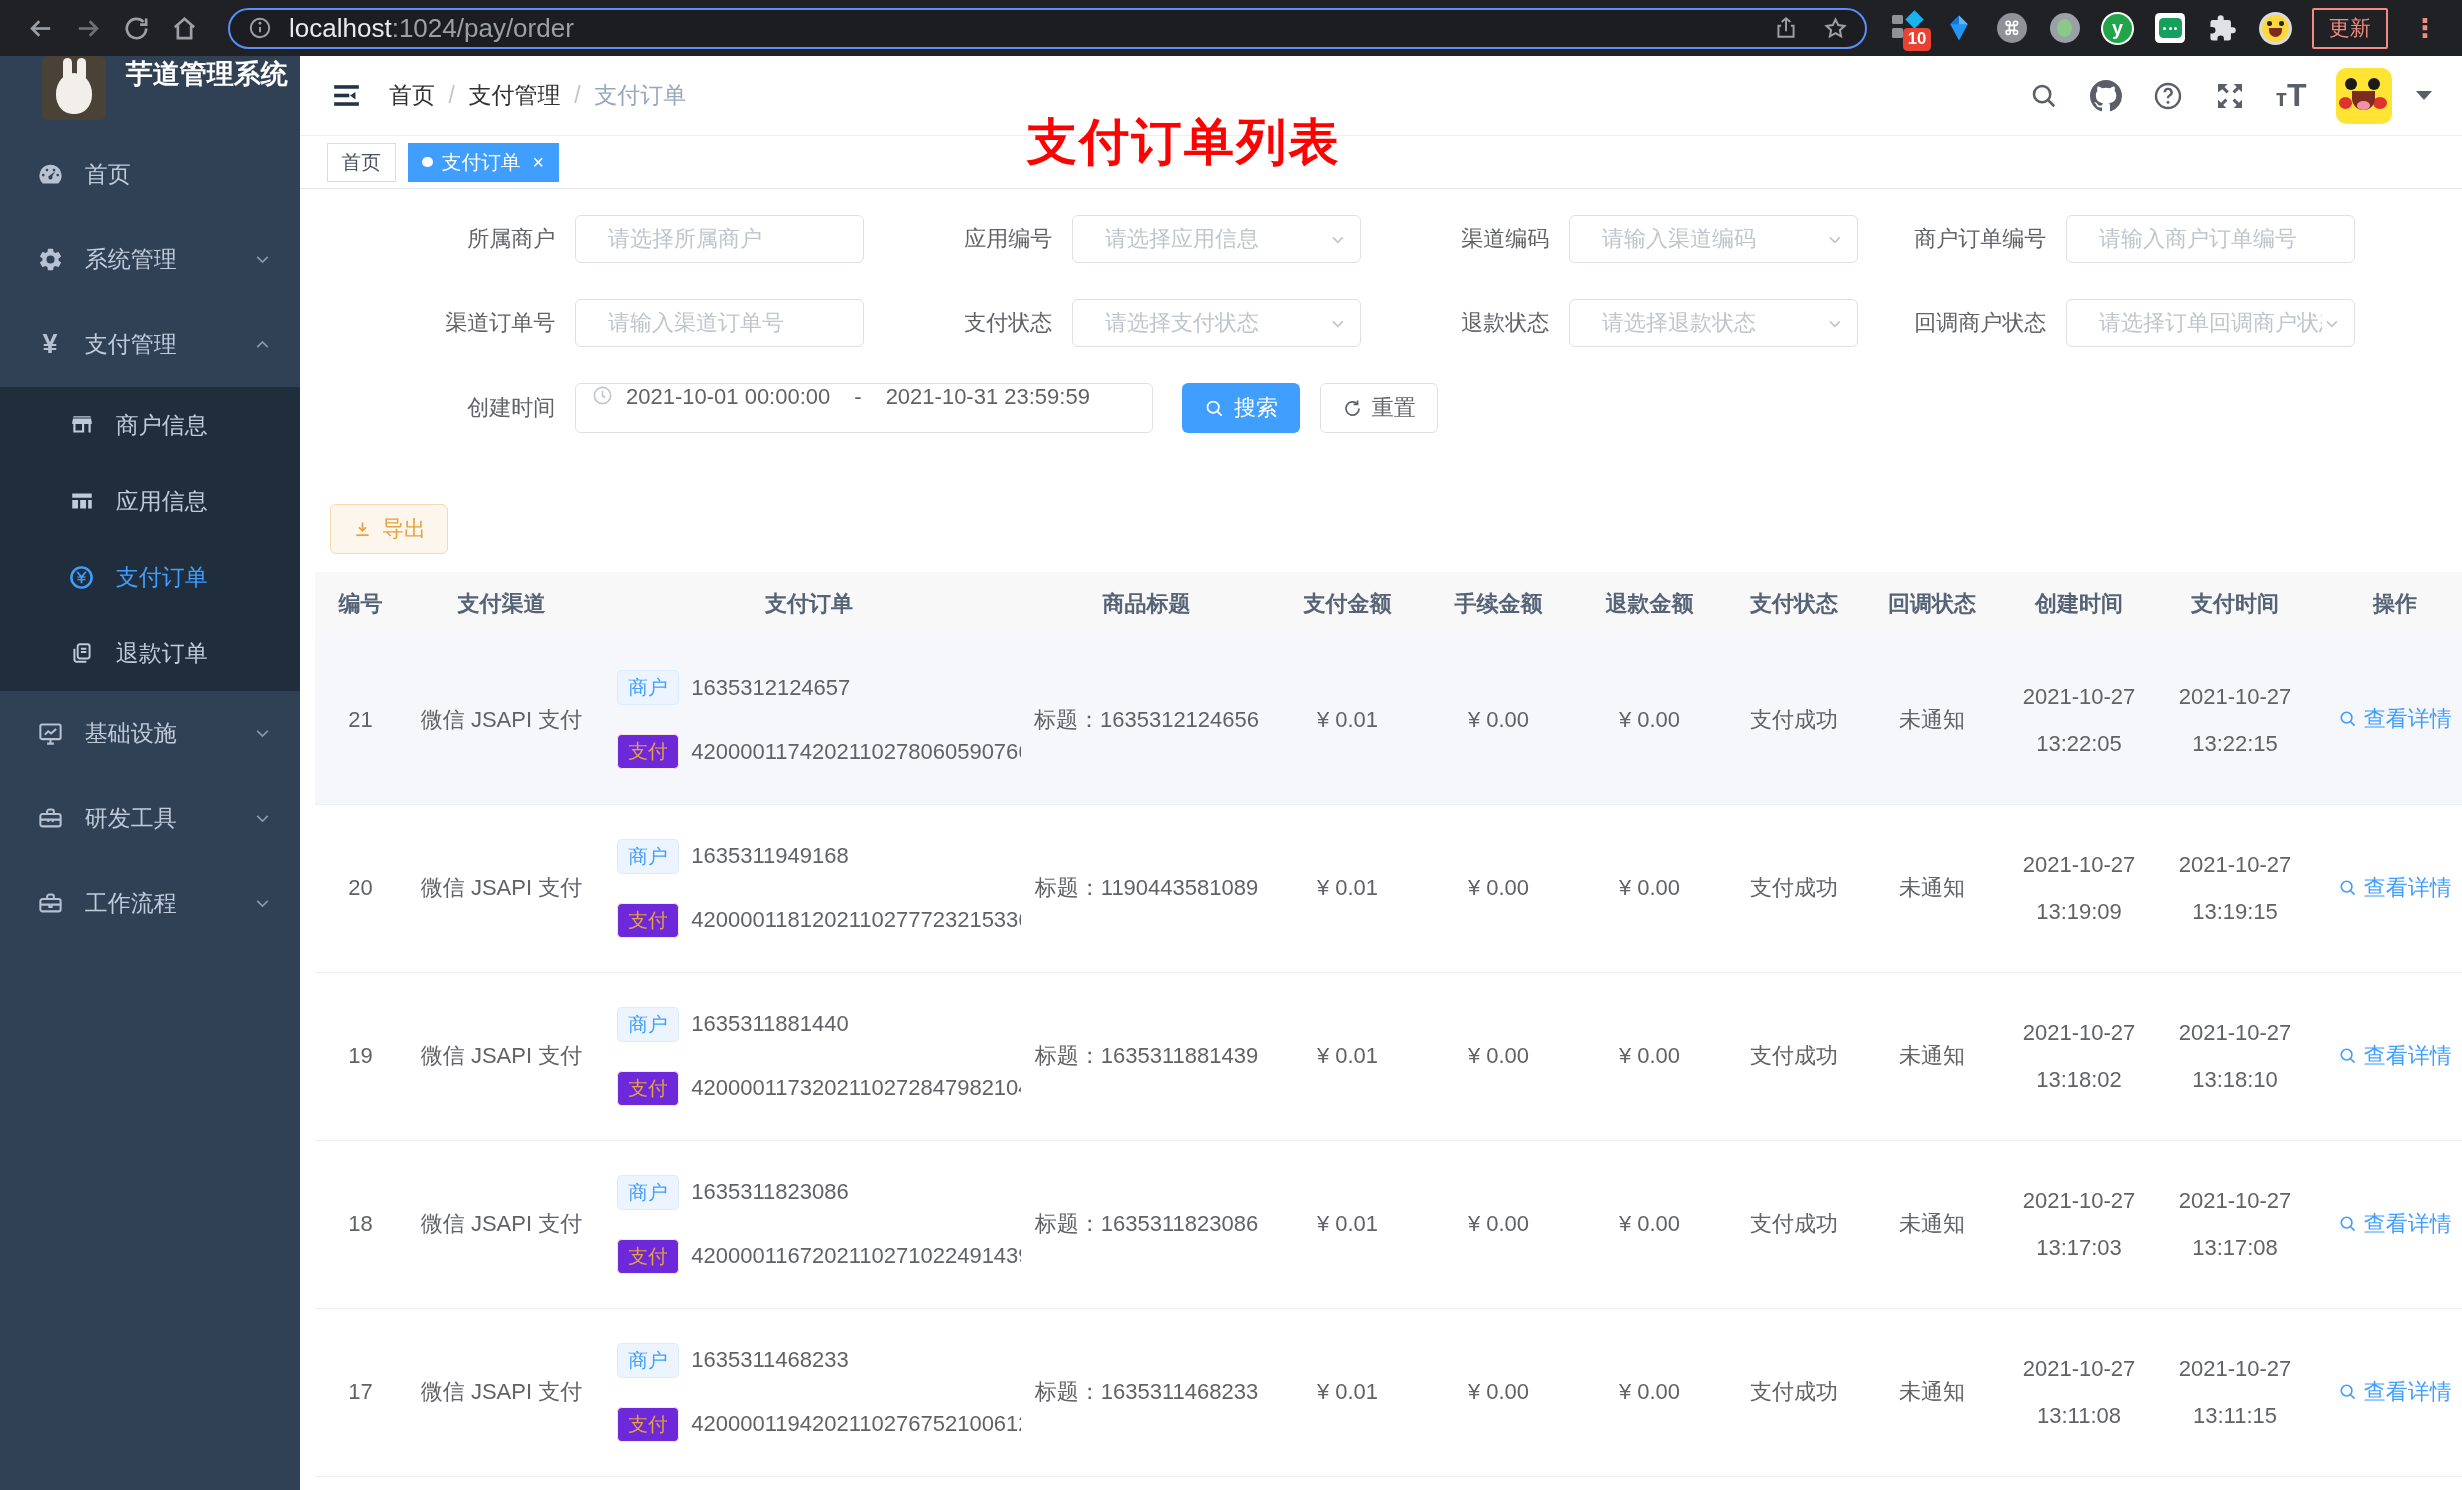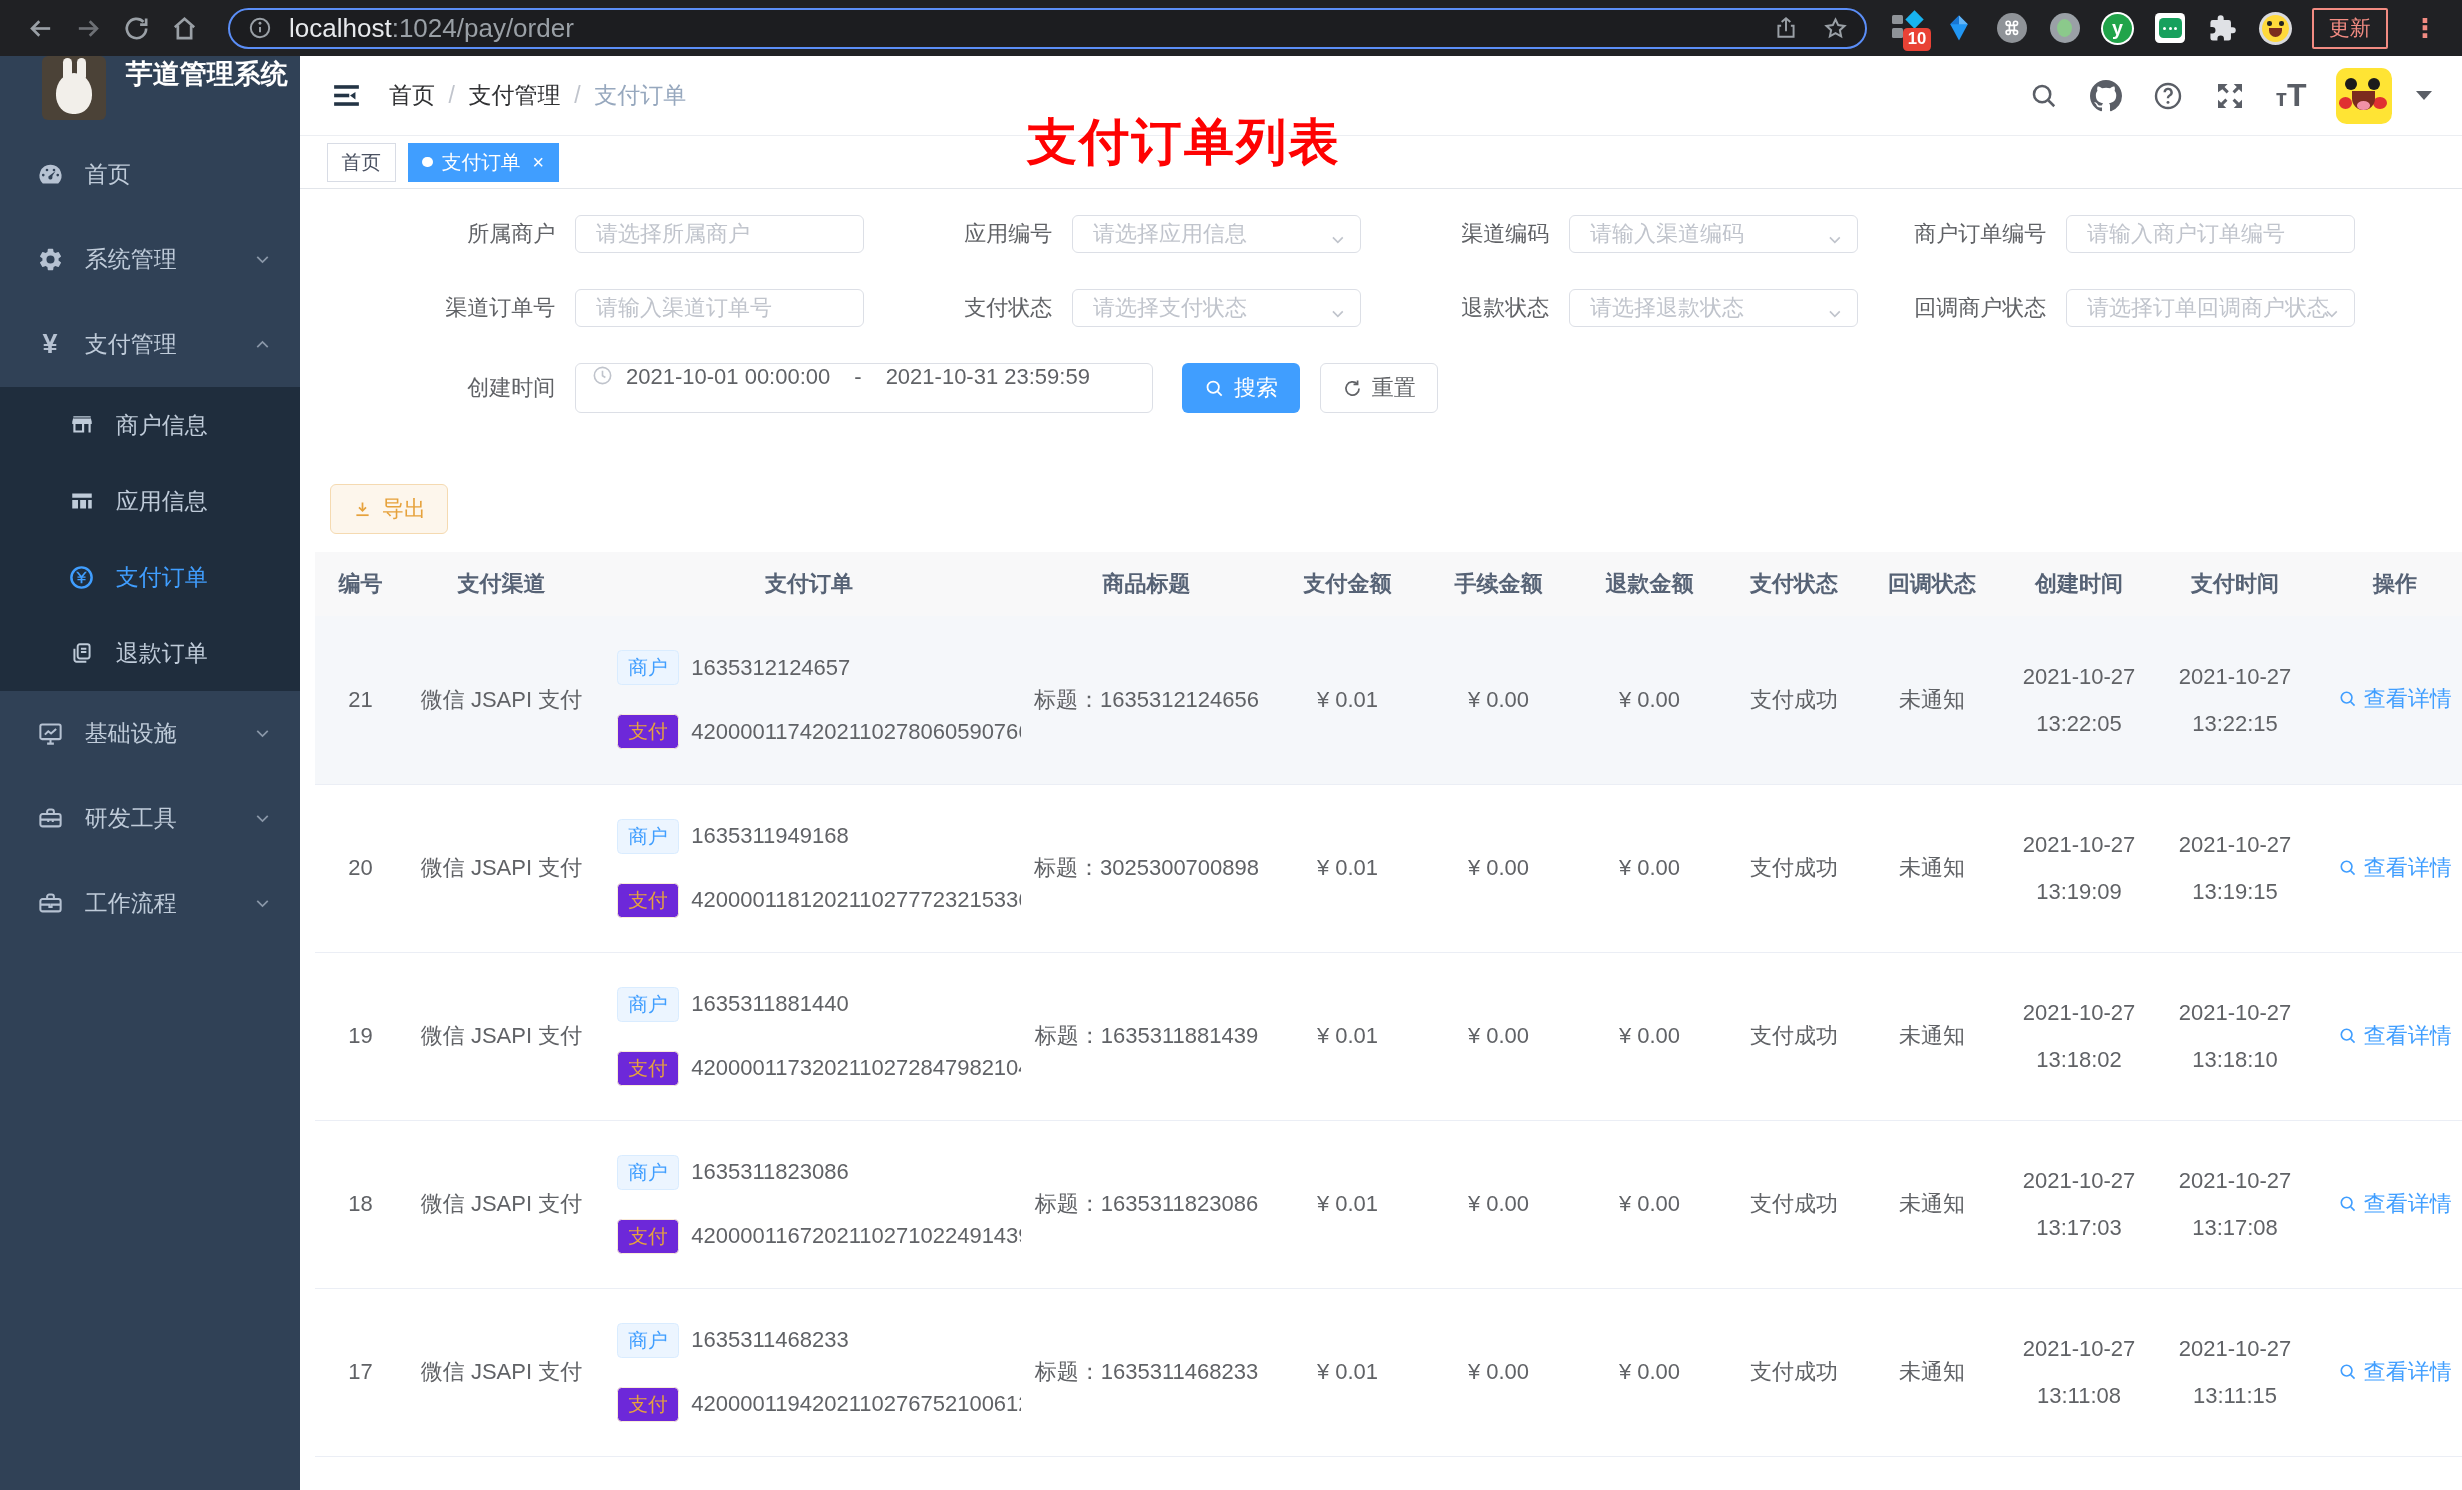--- a/index.html
+++ b/index.html
@@ -69,21 +69,21 @@
   .tag .dot{width:10.6px;height:10.6px;border-radius:50%;background:#fff}
   .tag .x{font-size:19.7px;margin-left:3px}
 
   
   .content{flex:1;min-height:0}
   .filters{padding:26px 0 0 86px}
   .f-row{display:flex;margin-bottom:36px}
   .f-field{display:flex;align-items:center;width:497px;flex:none}
   .f-label{width:189px;flex:none;text-align:right;padding-right:19.7px;font-size:22px;color:#606266;white-space:nowrap}
   .f-box{position:relative;width:289px;flex:none}
-  .f-box input{width:100%;height:38px;border:1.5px solid #dcdfe6;border-radius:6px;padding:0 20px;font-size:22px;color:#737373;background:#fff;outline:none}
+  .f-box input{width:100%;height:48px;border:1.5px solid #dcdfe6;border-radius:6px;padding:0 32px;font-size:22px;color:#737373;background:#fff;outline:none}
   .f-box input::placeholder{color:#c0c4cc}
   .f-box .sel-chev{position:absolute;right:13.6px;top:15px;color:#c0c4cc}
   .date-row{display:flex;align-items:center}
   .date-box{width:578px;height:50px;border:1.5px solid #dcdfe6;border-radius:6px;display:flex;padding:0 15px;gap:12px;color:#606266;font-size:22px;flex:none}
   .date-box .sep{color:#606266;margin:0 12px}
   .btn{height:50px;display:inline-flex;align-items:center;gap:9px;border-radius:6px;font-size:22px;padding:0 21px;cursor:pointer;border:1.5px solid transparent;white-space:nowrap}
   .btn-primary{background:#409EFF;color:#fff;margin-left:29px}
   .btn-plain{background:#fff;border-color:#dcdfe6;color:#606266;margin-left:19.7px}
   .btn-warn{background:#fdf6ec;border-color:#f5dab1;color:#e6a23c;margin:35px 0 18px 30px}
 
@@ -590,21 +590,21 @@
                     <div class="ord-line">
                       <span class="pill merchant">商户</span>
                       <span>1635311949168</span>
                     </div>
                     <div class="ord-line">
                       <span class="pill pay">支付</span>
                       <span>4200001181202110277723215336</span>
                     </div>
                   </div>
                 </td>
-                <td>标题：3025300700898</td>
+                <td>标题：1190443581089</td>
                 <td>¥ 0.01</td>
                 <td>¥ 0.00</td>
                 <td>¥ 0.00</td>
                 <td>支付成功</td>
                 <td>未通知</td>
                 <td class="dt">
                   <div>2021-10-27</div>
                   <div>13:19:09</div>
                 </td>
                 <td class="dt">

